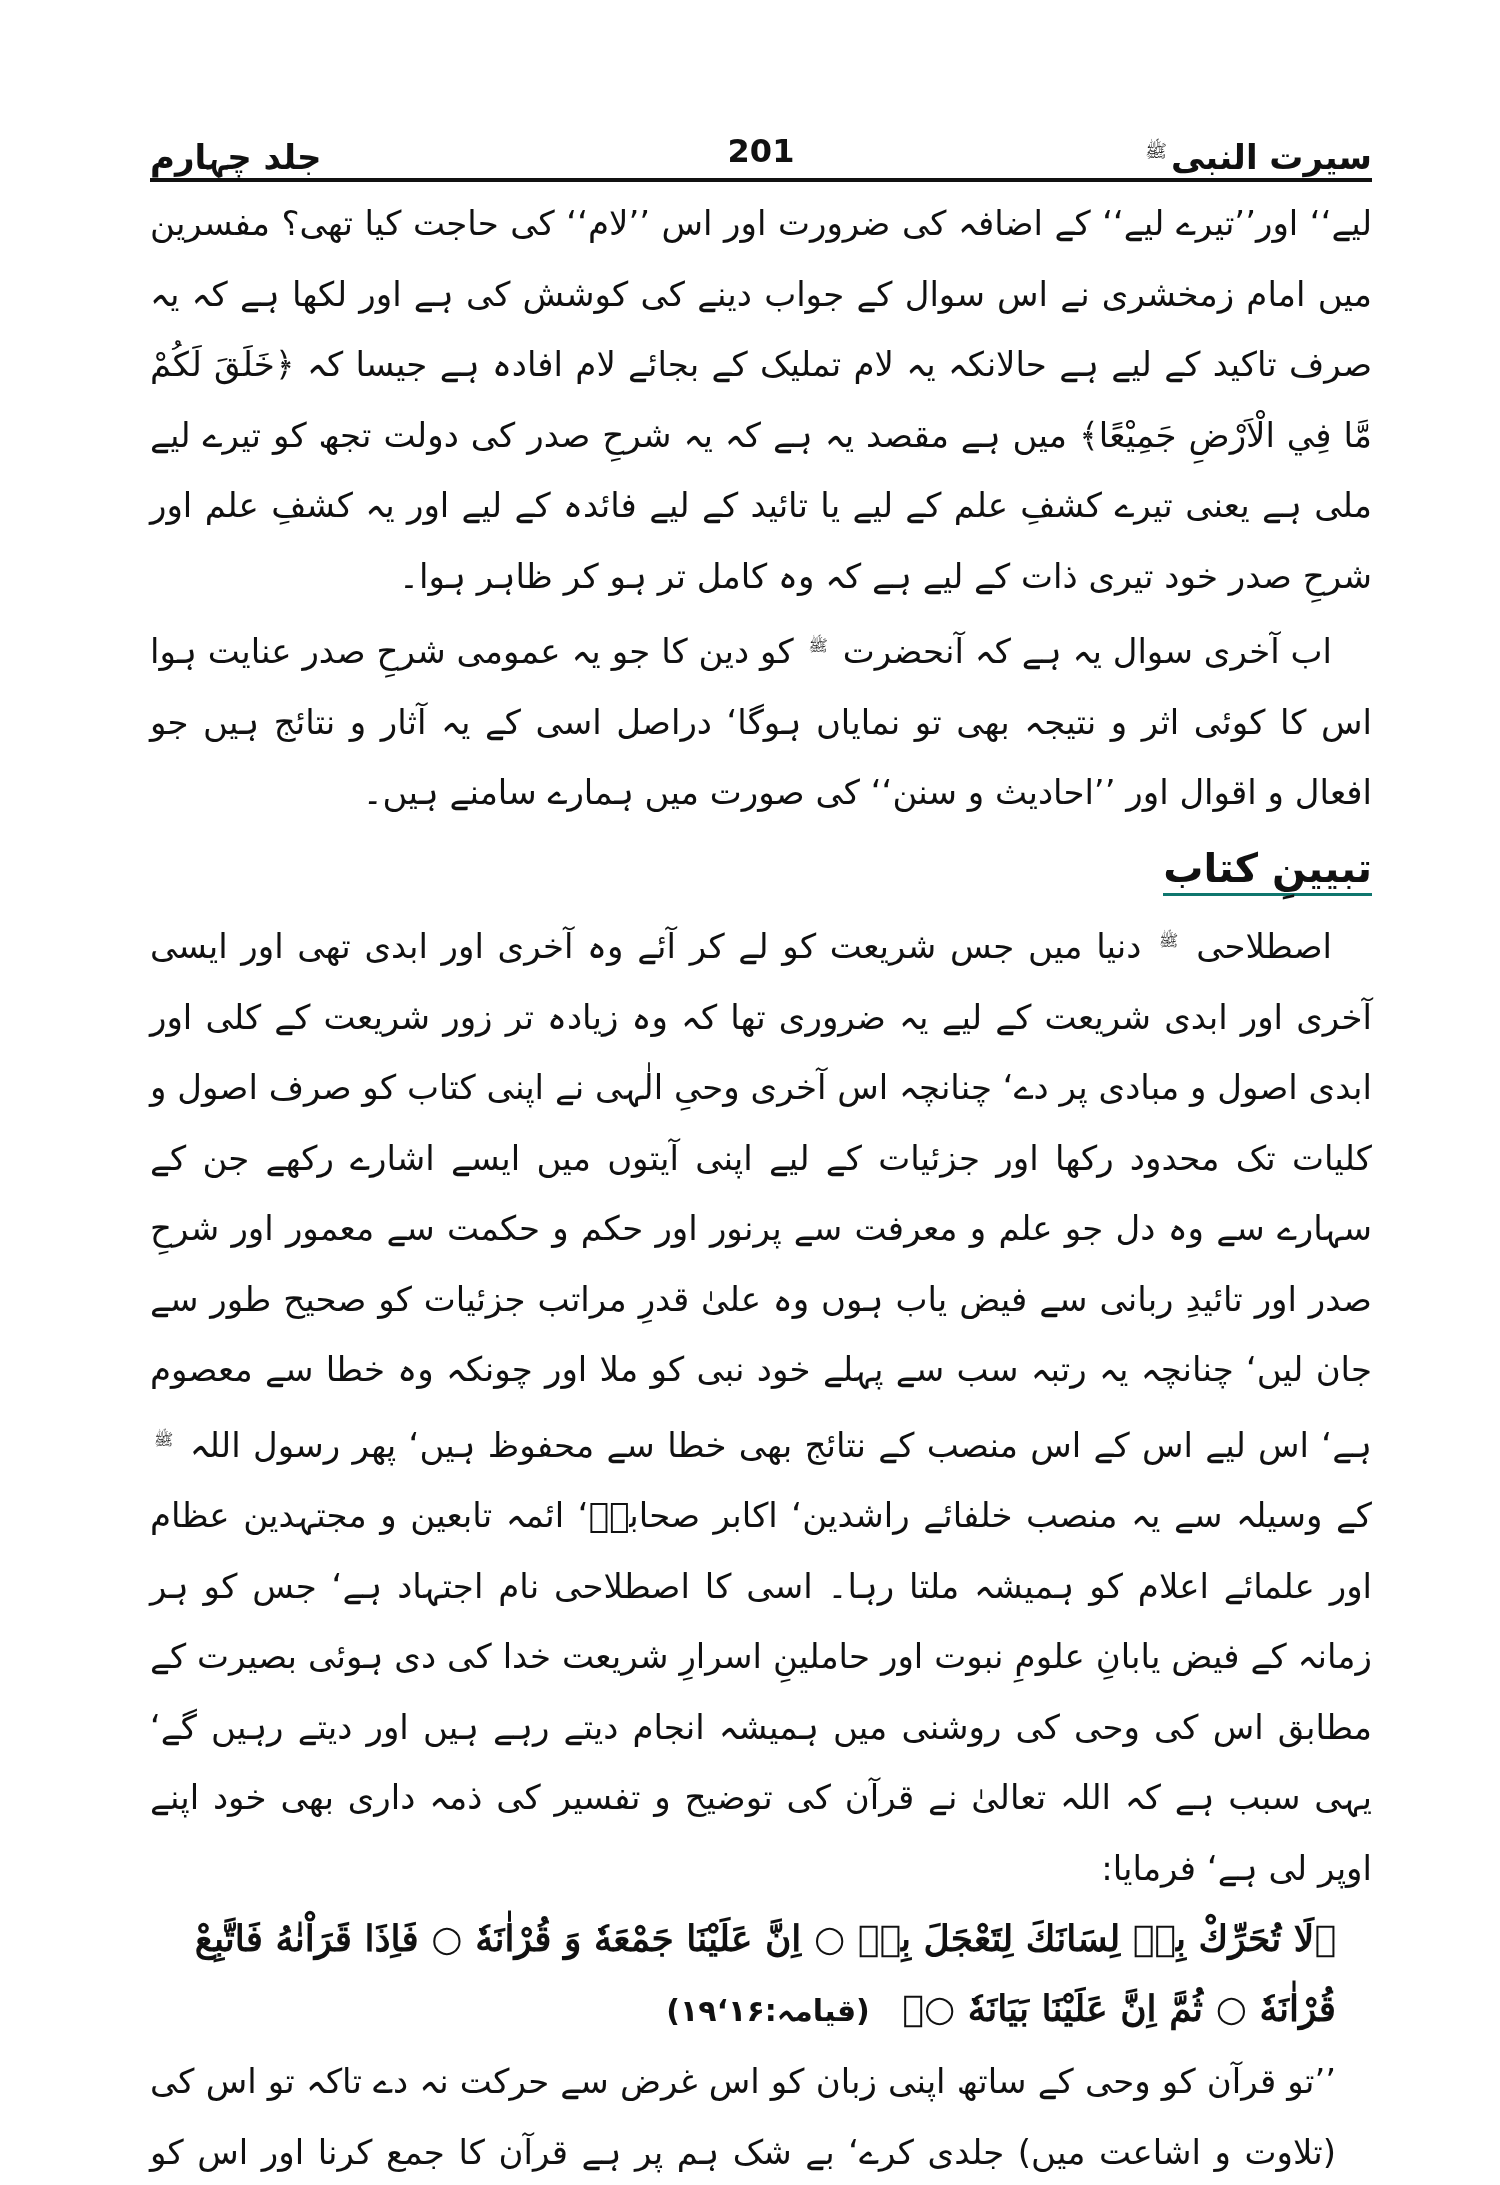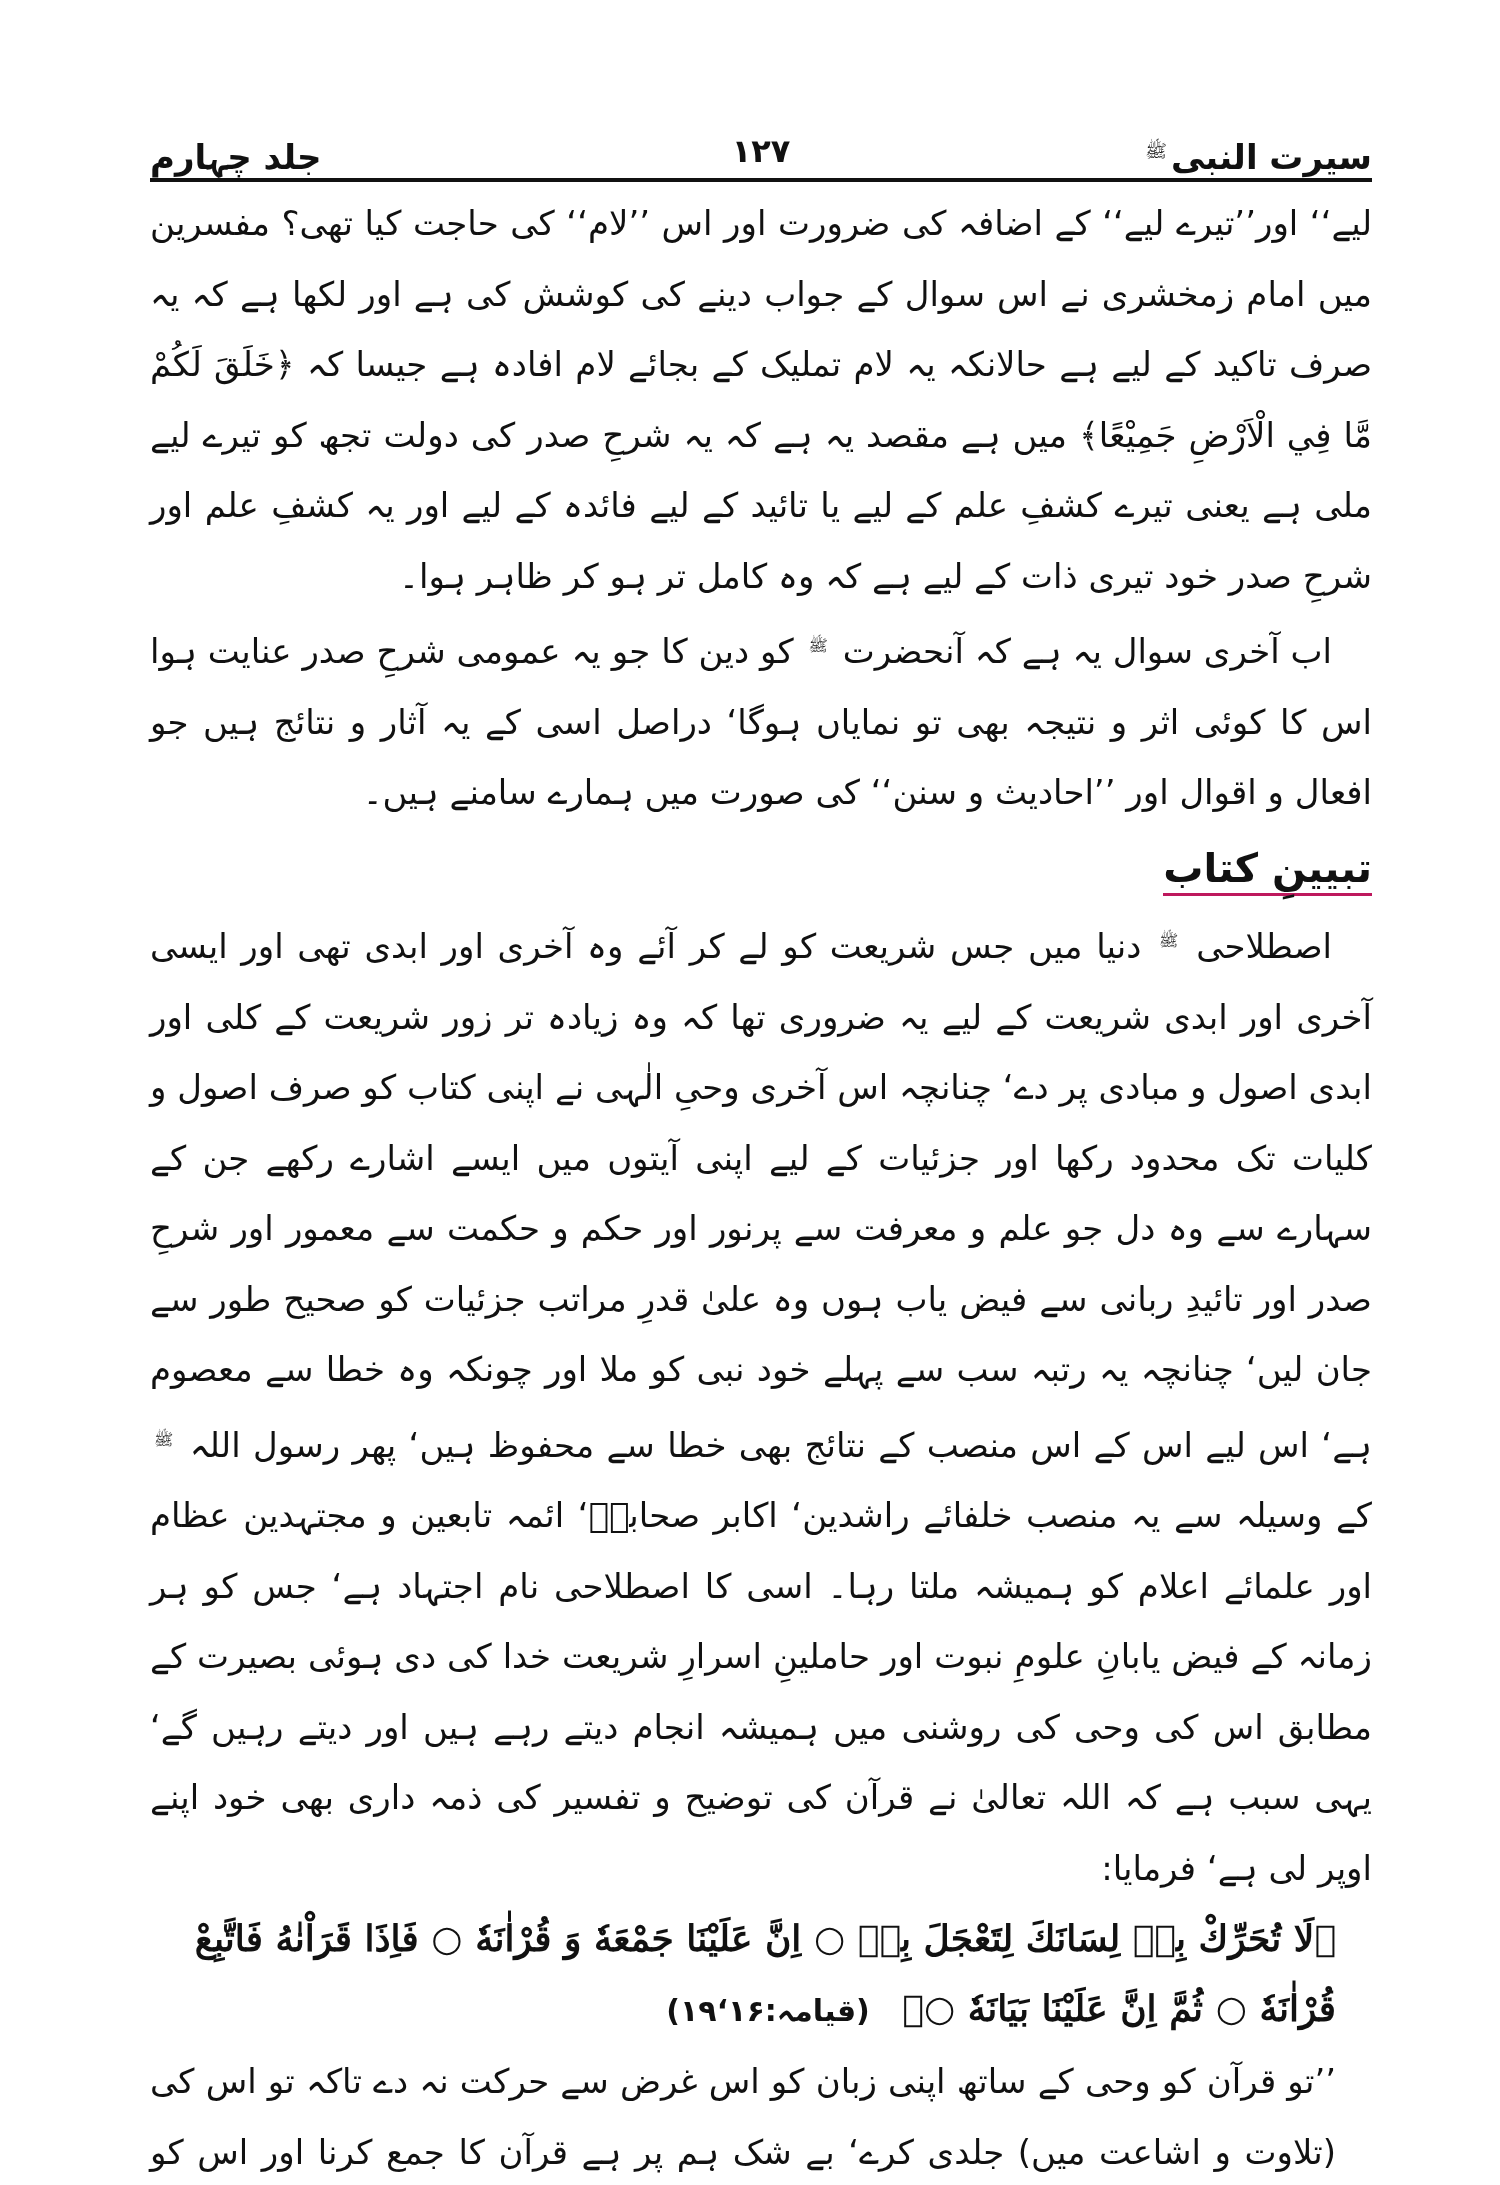--- a/index.html
+++ b/index.html
@@ -69,21 +69,21 @@
     .body-text p.indent {
       text-indent: 40px;
     }
     .section-heading {
       margin: 4px 0 2px 0;
       font-size: 40px;
       font-weight: bold;
       line-height: 72px;
     }
     .section-heading span {
-      border-bottom: 3px solid #be185d;
+      border-bottom: 3px solid #0f766e;
       padding-bottom: 2px;
     }
     .verse {
       font-family: "DejaVu Serif", serif;
       font-weight: bold;
       font-size: 36px;
       line-height: 70px;
       padding-right: 36px;
       text-align: right;
     }
@@ -104,21 +104,21 @@
   </style>
 </head>
 <body>
 
 <div class="page">
 
   <div class="running-header">
     <div class="book-title">
       <span>سیرت النبی</span><span class="salutation">ﷺ</span>
     </div>
-    <div class="page-number">۱۲۷</div>
+    <div class="page-number">201</div>
     <div class="volume">جلد چہارم</div>
   </div>
 
   <div class="body-text">
     <p>لیے‘‘ اور’’تیرے لیے‘‘ کے اضافہ کی ضرورت اور اس ’’لام‘‘ کی حاجت کیا تھی؟ مفسرین میں امام زمخشری نے اس سوال کے جواب دینے کی کوشش کی ہے اور لکھا ہے کہ یہ صرف تاکید کے لیے ہے حالانکہ یہ لام تملیک کے بجائے لام افادہ ہے جیسا کہ ﴿خَلَقَ لَكُمْ مَّا فِي الْاَرْضِ جَمِيْعًا﴾ میں ہے مقصد یہ ہے کہ یہ شرحِ صدر کی دولت تجھ کو تیرے لیے ملی ہے یعنی تیرے کشفِ علم کے لیے یا تائید کے لیے فائدہ کے لیے اور یہ کشفِ علم اور شرحِ صدر خود تیری ذات کے لیے ہے کہ وہ کامل تر ہو کر ظاہر ہوا۔</p>
 
     <p class="indent">
       <span>اب آخری سوال یہ ہے کہ آنحضرت</span>
       <span class="salawat">ﷺ</span>
       <span>کو دین کا جو یہ عمومی شرحِ صدر عنایت ہوا اس کا کوئی اثر و نتیجہ بھی تو نمایاں ہوگا‘ دراصل اسی کے یہ آثار و نتائج ہیں جو افعال و اقوال اور ’’احادیث و سنن‘‘ کی صورت میں ہمارے سامنے ہیں۔</span>

